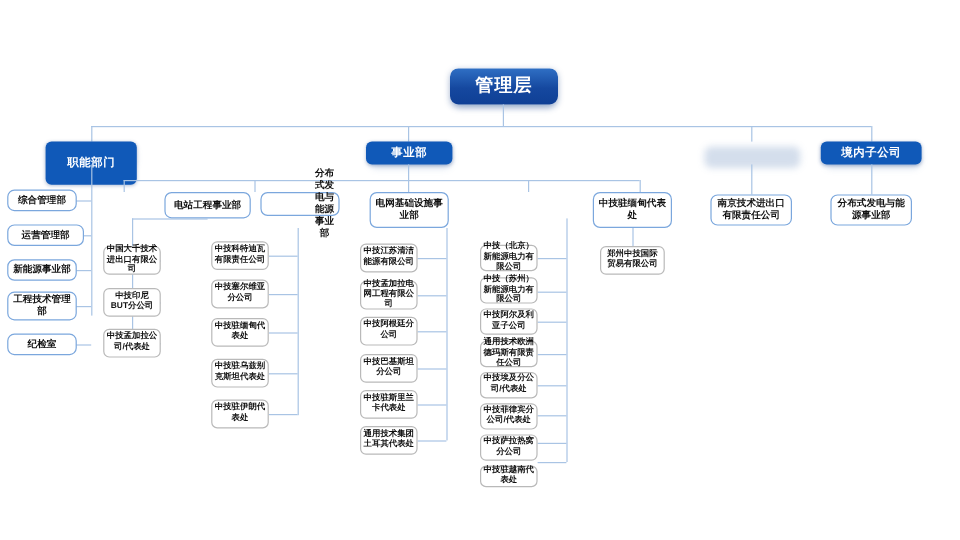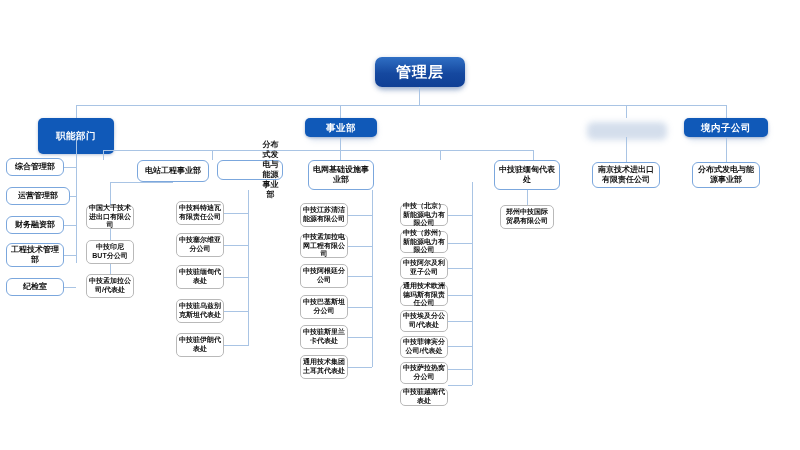--- a/index.html
+++ b/index.html
@@ -79,21 +79,21 @@
 
   <div class="ln v" style="left:76px;top:137px;height:126px;"></div>
   <div class="ln h" style="left:58px;top:167px;width:18px;"></div>
   <div class="ln h" style="left:58px;top:196px;width:18px;"></div>
   <div class="ln h" style="left:58px;top:225px;width:18px;"></div>
   <div class="ln h" style="left:58px;top:255px;width:18px;"></div>
   <div class="ln h" style="left:58px;top:287px;width:18px;"></div>
 
   <div class="box lvl2" style="left:6px;top:158px;width:58px;height:18px;">综合管理部</div>
   <div class="box lvl2" style="left:6px;top:187px;width:64px;height:18px;">运营管理部</div>
-  <div class="box lvl2" style="left:6px;top:216px;width:58px;height:18px;">财务融资部</div>
+  <div class="box lvl2" style="left:6px;top:216px;width:58px;height:18px;">新能源事业部</div>
   <div class="box lvl2" style="left:6px;top:243px;width:58px;height:24px;">工程技术管理部</div>
   <div class="box lvl2" style="left:6px;top:278px;width:58px;height:18px;">纪检室</div>
 
   <div class="ln v" style="left:340px;top:137px;height:13px;"></div>
   <div class="ln h" style="left:103px;top:150px;width:430px;"></div>
   <div class="ln v" style="left:103px;top:150px;height:10px;"></div>
   <div class="ln v" style="left:212px;top:150px;height:10px;"></div>
   <div class="ln v" style="left:340px;top:150px;height:10px;"></div>
   <div class="ln v" style="left:440px;top:150px;height:10px;"></div>
   <div class="ln v" style="left:533px;top:150px;height:10px;"></div>

